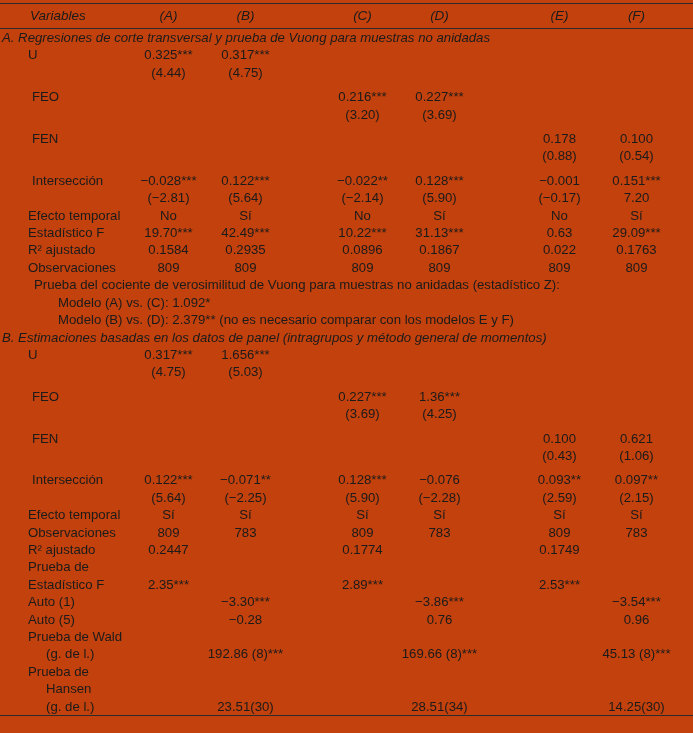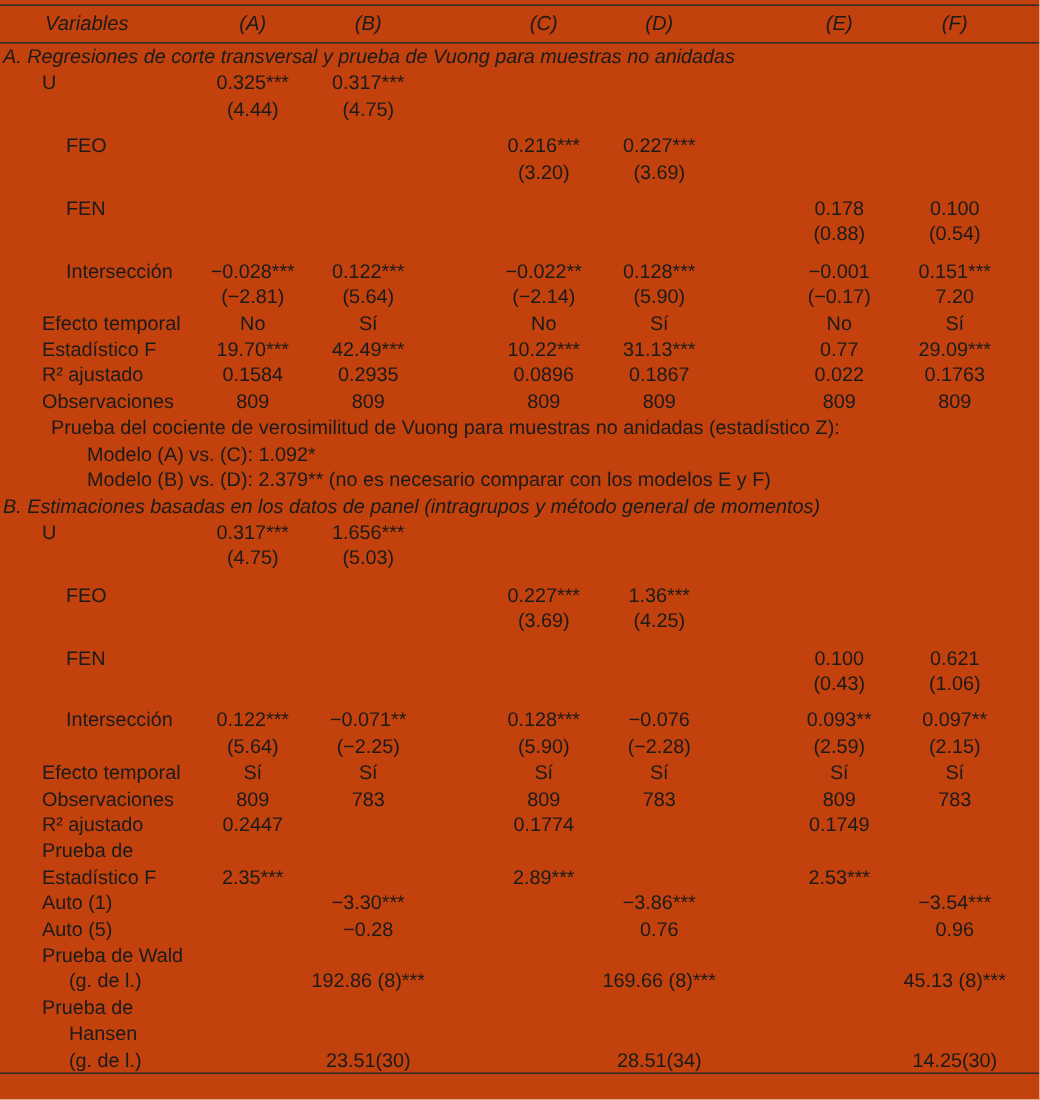--- a/index.html
+++ b/index.html
@@ -47,21 +47,21 @@
     white-space: nowrap;
     overflow: hidden;
   }
   td.val { text-align: center; }
   td.label { padding-left: 28px; }
   td.label.indent-2 { padding-left: 46px; }
   td.section { font-style: italic; padding-left: 2px; }
   td.note { padding-left: 34px; }
   td.note.indent-2 { padding-left: 58px; }
   tr.gap > td { padding-top: 7px; }
-  tr.gap > td.label { padding-left: 44px; }
+  tr.gap > td.label { padding-left: 32px; }
 </style>
 </head>
 <body>
 
 <div class="page">
   <table class="results">
     <colgroup>
       <col style="width:130px">
       <col style="width:77px">
       <col style="width:77px">
@@ -200,21 +200,21 @@
           <td></td>
         </tr>
         <tr>
           <td class="label">Estadístico F</td>
           <td class="val">19.70***</td>
           <td class="val">42.49***</td>
           <td></td>
           <td class="val">10.22***</td>
           <td class="val">31.13***</td>
           <td></td>
-          <td class="val">0.77</td>
+          <td class="val">0.63</td>
           <td class="val">29.09***</td>
           <td></td>
         </tr>
         <tr>
           <td class="label">R² ajustado</td>
           <td class="val">0.1584</td>
           <td class="val">0.2935</td>
           <td></td>
           <td class="val">0.0896</td>
           <td class="val">0.1867</td>

